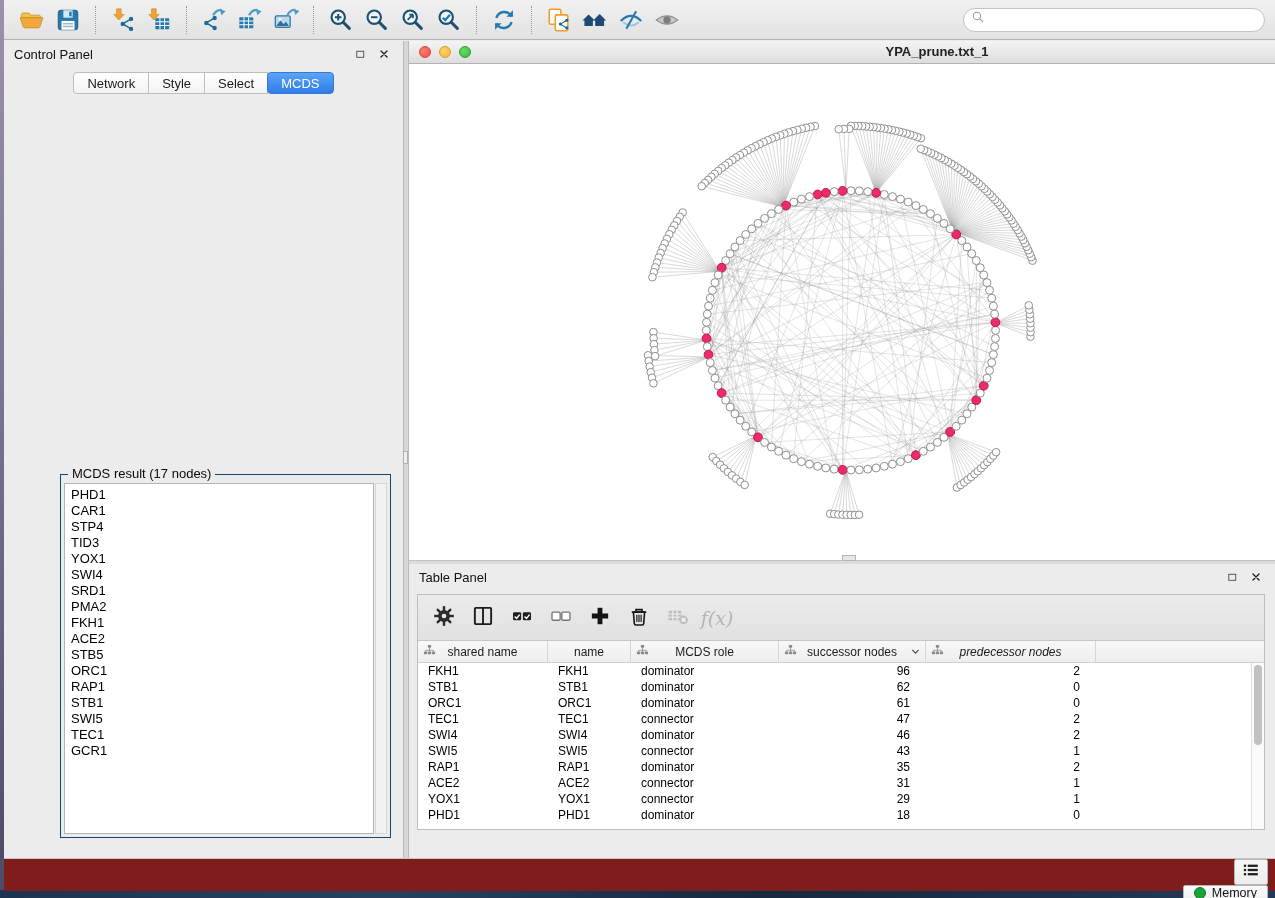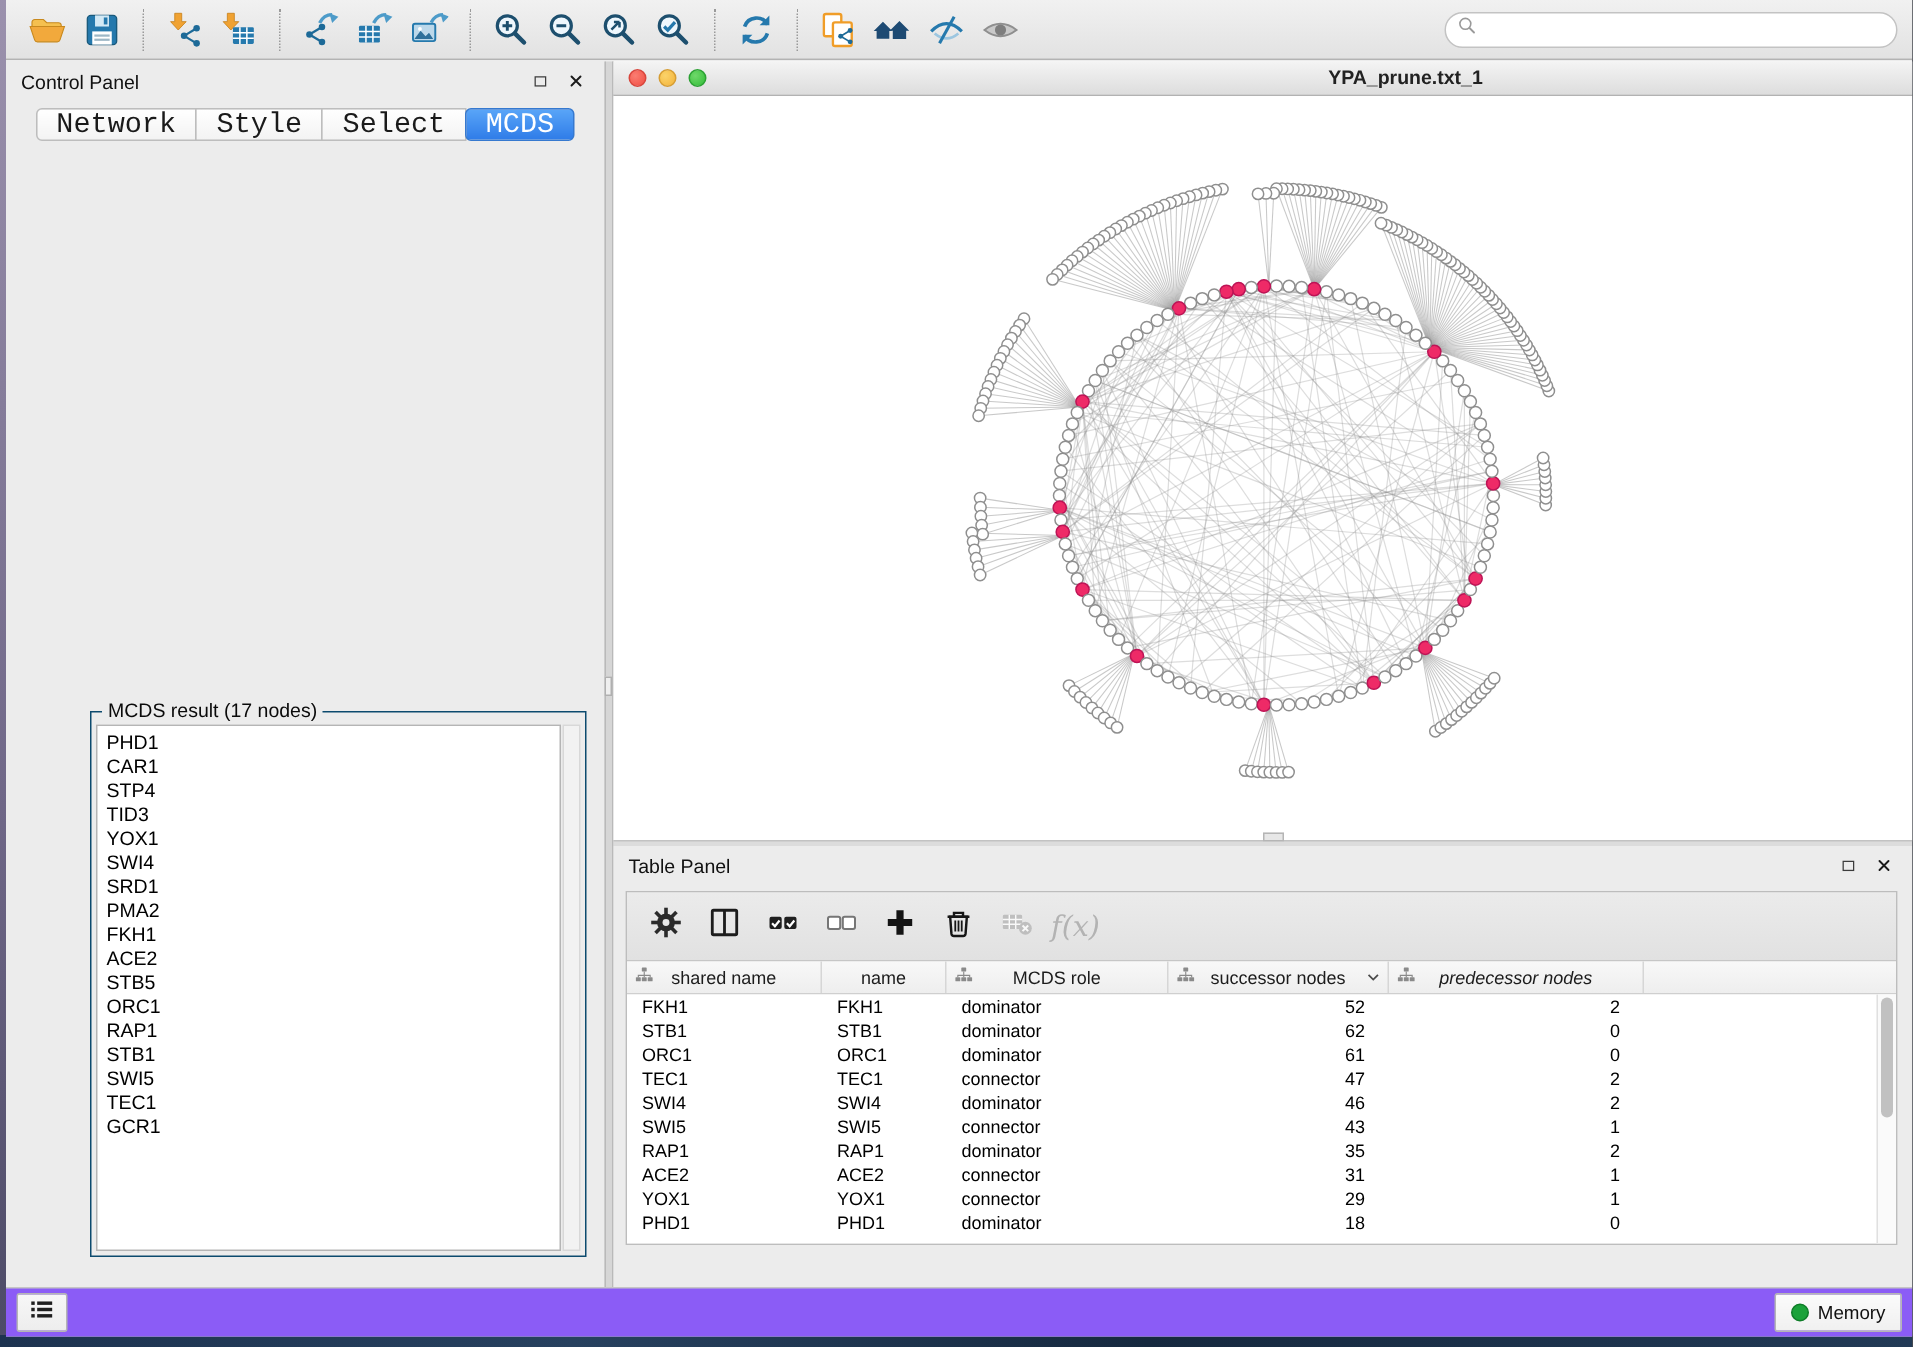--- a/index.html
+++ b/index.html
@@ -28,22 +28,22 @@
   #control-panel{width:399px;background:#ececec;position:relative;flex:none;}
   #v-split{width:4px;background:#d6d6d6;border-left:1px solid #b9b9b9;border-right:1px solid #b9b9b9;position:relative;flex:none;}
   #v-grip{position:absolute;left:-1px;top:410px;width:5px;height:13px;background:#efefef;border:1px solid #b0b0b0;box-sizing:border-box;}
   #right-area{flex:1;display:flex;flex-direction:column;min-width:0;}
 
   
   .panel-header{height:26px;display:flex;align-items:center;padding:0 10px;font-size:13px;color:#111;}
   .panel-header .win-icons{margin-left:auto;display:flex;align-items:center;gap:6px;}
   .win-ic{width:18px;height:18px;display:flex;align-items:center;justify-content:center;}
   .seg-tabs{display:flex;justify-content:center;}
-  .seg-tab{height:20px;padding:0 13px;display:flex;align-items:center;font-size:19px;color:#1a1a1a;
-           background:linear-gradient(#ffffff,#f3f3f3);border:1px solid #bdbdbd;margin-left:-1px;font-family:Liberation Mono, monospace;}
+  .seg-tab{height:20px;padding:0 13px;display:flex;align-items:center;font-size:13px;color:#1a1a1a;
+           background:linear-gradient(#ffffff,#f3f3f3);border:1px solid #bdbdbd;margin-left:-1px;}
   .seg-tab:first-child{border-radius:4px 0 0 4px;margin-left:0;}
   .seg-tab:last-child{border-radius:0 4px 4px 0;}
   .seg-tab.active{background:linear-gradient(#59a5f8,#2f7ce8);border-color:#3679cf;color:#fff;border-radius:4px;}
   #cp-tabs{margin-top:5px;}
   #cp-content{position:absolute;left:9px;right:9px;top:55px;height:362px;background:#e5e3e6;border:1px solid #dcdadd;box-sizing:border-box;}
   #opt-label{text-align:center;margin-top:17px;font-size:13px;color:#101010;}
   #dropdown{position:relative;margin:11px auto 0;width:312px;height:22px;background:#fff;border:1px solid #b5b5b5;
             border-radius:4px;box-sizing:border-box;display:flex;align-items:center;font-size:13px;color:#000;padding-left:9px;}
   #dd-stepper{position:absolute;right:1px;top:1px;bottom:1px;width:19px;border-radius:3px;
               background:linear-gradient(#6db1fb,#2e7ae6);display:flex;align-items:center;justify-content:center;}
@@ -87,22 +87,22 @@
   #tbl-rows{flex:1;position:relative;background:#fff;}
   .trow{display:flex;height:16px;font-size:12px;color:#000;}
   .tcell{flex:none;box-sizing:border-box;display:flex;align-items:center;}
   .tcell.txt{padding-left:10px;}
   .tcell.num{justify-content:flex-end;padding-right:16px;}
   #tbl-scroll{position:absolute;right:0;top:0;bottom:0;width:13px;background:#fafafa;border-left:1px solid #e0e0e0;box-sizing:border-box;}
   #tbl-thumb{position:absolute;right:2px;top:2px;width:8px;height:80px;border-radius:4px;background:#c1c1c1;}
   #tp-tabs{position:absolute;bottom:3px;left:0;right:0;display:flex;justify-content:center;}
 
   
-  #status-bar{position:absolute;left:0;right:0;bottom:0;height:33px;background:#8b5cf6;border-top:1px solid #c5c5c5;
-              display:flex;align-items:center;padding:0 7px;box-sizing:border-box;}
+  #status-bar{position:absolute;left:0;right:0;bottom:0;height:33px;background:#7f1d1d;border-top:1px solid #c5c5c5;
+              display:flex;align-items:flex-end;padding:0 7px;box-sizing:border-box;flex-direction:column;}
   #list-btn{width:32px;height:24px;background:linear-gradient(#f7f7f7,#ededed);border:1px solid #b5b5b5;border-radius:2px;
             display:flex;align-items:center;justify-content:center;}
   #memory-btn{margin-left:auto;height:24px;background:linear-gradient(#fbfbfb,#f0f0f0);border:1px solid #b5b5b5;border-radius:2px;
               display:flex;align-items:center;gap:6px;padding:0 10px;font-size:12.5px;color:#111;}
   #mem-dot{width:12px;height:12px;border-radius:50%;background:#1ba23a;border:1px solid #0e7d28;box-sizing:border-box;}
 </style>
 </head>
 <body>
 
 <div id="screen">
@@ -1162,21 +1162,21 @@
                     </svg></span>
                   <span>predecessor nodes</span>
                 </div>
                 <div class="hcell hfill"></div>
               </div>
             <div id="tbl-rows">
               <div class="trow">
                   <div class="tcell txt" style="width: 130px;">FKH1</div>
                   <div class="tcell txt" style="width: 83px;">FKH1</div>
                   <div class="tcell txt" style="width: 148px;">dominator</div>
-                  <div class="tcell num" style="width: 147px;">52</div>
+                  <div class="tcell num" style="width: 147px;">96</div>
                   <div class="tcell num" style="width: 170px;">2</div>
                 </div>
                 <div class="trow">
                   <div class="tcell txt" style="width: 130px;">STB1</div>
                   <div class="tcell txt" style="width: 83px;">STB1</div>
                   <div class="tcell txt" style="width: 148px;">dominator</div>
                   <div class="tcell num" style="width: 147px;">62</div>
                   <div class="tcell num" style="width: 170px;">0</div>
                 </div>
                 <div class="trow">

